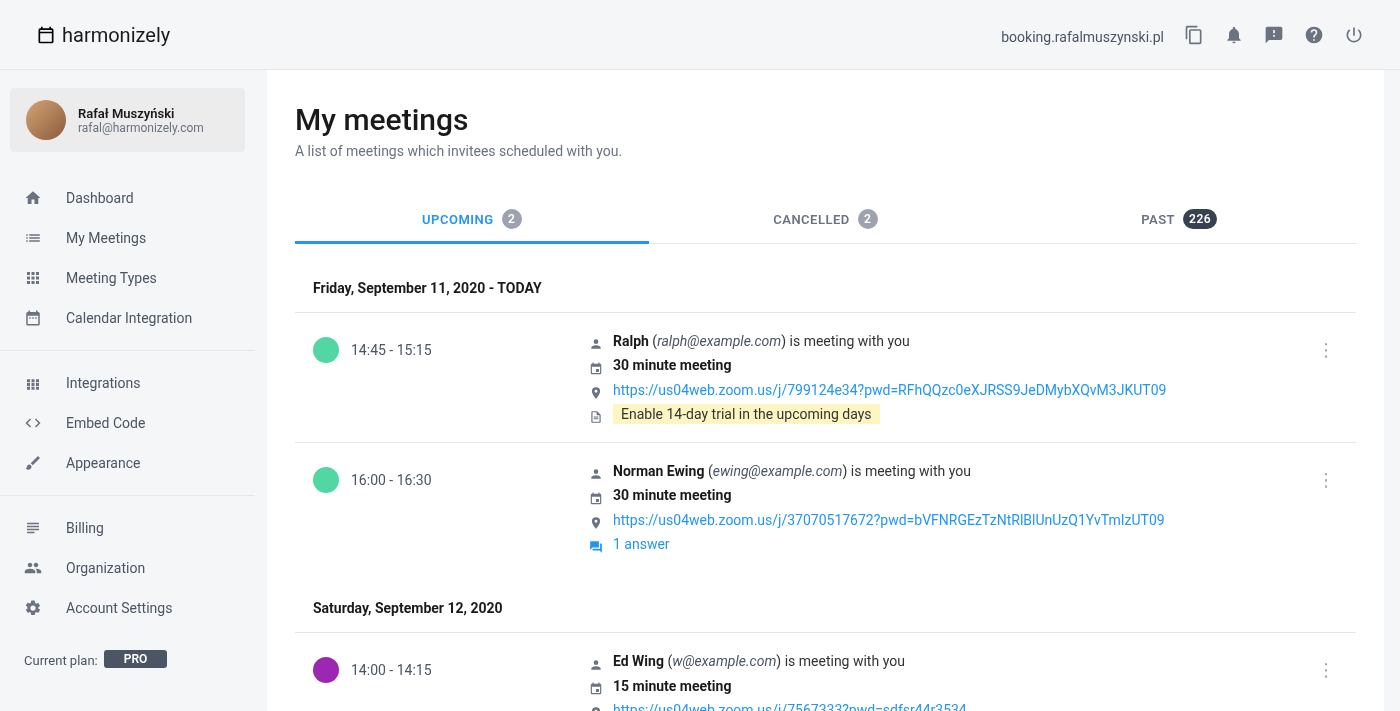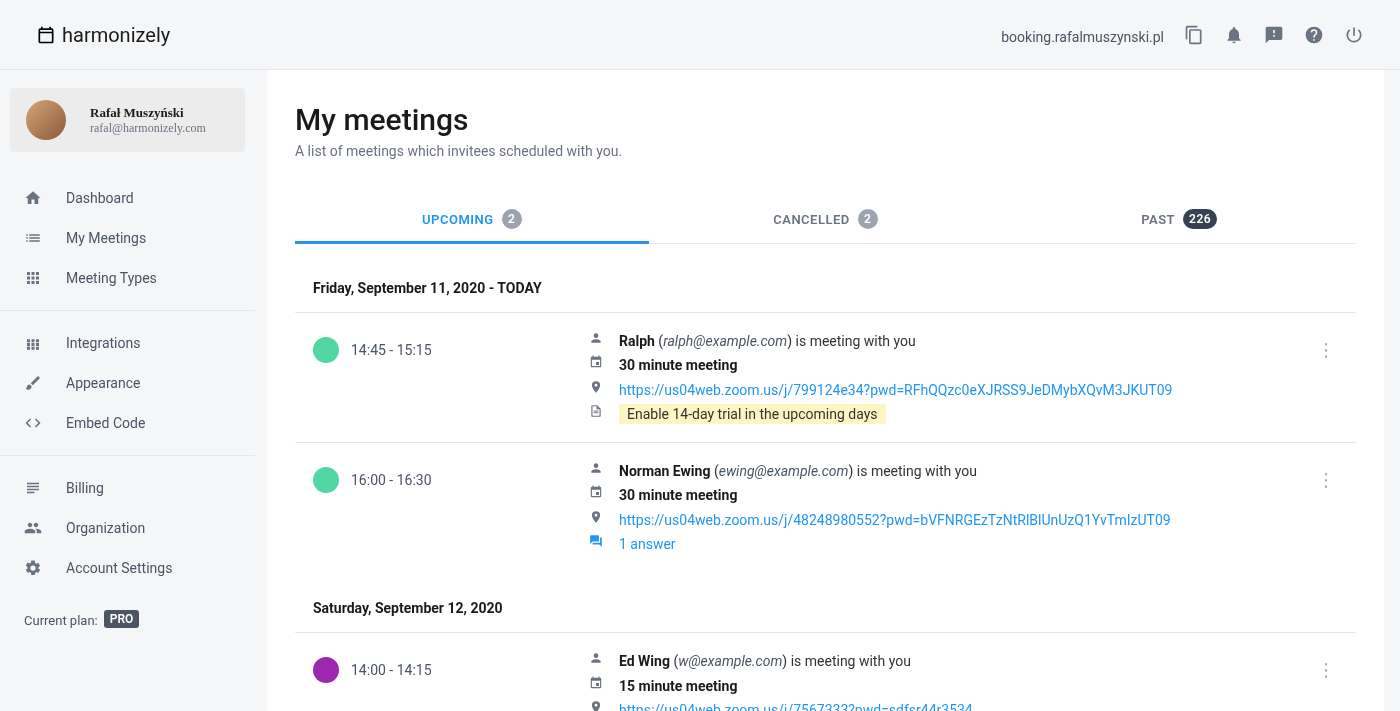--- a/index.html
+++ b/index.html
@@ -50,26 +50,25 @@
       display: flex;
     }
     .sidebar {
       width: 255px;
       padding: 18px 0;
       flex-shrink: 0;
     }
     .profile {
       display: flex;
       align-items: center;
-      gap: 24px;
+      gap: 12px;
       padding: 12px 16px;
       margin: 0 10px 20px 10px;
       background: #ececec;
       border-radius: 4px;
-      font-family: Liberation Serif, serif;
     }
     .avatar {
       width: 40px;
       height: 40px;
       border-radius: 50%;
       background: linear-gradient(135deg, #d4a574 0%, #8b5a3c 100%);
       flex-shrink: 0;
     }
     .profile-name {
       font-size: 13px;
@@ -107,21 +106,21 @@
       padding: 16px 24px;
       font-size: 13px;
       color: #4b5563;
       display: flex;
       align-items: flex-end;
       gap: 6px;
     }
     .plan-badge {
       background: #4b5563;
       color: #fff;
-      padding: 2px 6px;
+      padding: 2px 20px;
       border-radius: 3px;
       font-size: 12px;
       font-weight: 600;
     }
     .main {
       flex: 1;
       background: #fff;
       margin: 0 16px 0 12px;
       padding: 32px 28px 40px 28px;
       min-height: calc(100vh - 70px);
@@ -213,22 +212,22 @@
       color: #4b5563;
     }
     .meeting-details {
       flex: 1;
       display: flex;
       flex-direction: column;
       gap: 4px;
     }
     .detail-line {
       display: flex;
-      align-items: flex-start;
-      gap: 16px;
+      align-items: flex-end;
+      gap: 10px;
       font-size: 14px;
       line-height: 1.45;
     }
     .detail-icon {
       width: 14px;
       height: 14px;
       fill: #6b7280;
       flex-shrink: 0;
     }
     .invitee-name { font-weight: 700; color:#1a1a1a; }
@@ -299,40 +298,46 @@
             <path d="M3 13h2v-2H3v2zm0 4h2v-2H3v2zm0-8h2V7H3v2zm4 4h14v-2H7v2zm0 4h14v-2H7v2zM7 7v2h14V7H7z"></path>
           </svg>
         <span>My Meetings</span>
       </div>
       <div class="nav-item">
         <svg class="nav-icon" viewBox="0 0 24 24">
             <path d="M4 8h4V4H4v4zm6 12h4v-4h-4v4zm-6 0h4v-4H4v4zm0-6h4v-4H4v4zm6 0h4v-4h-4v4zm6-10v4h4V4h-4zm-6 4h4V4h-4v4zm6 6h4v-4h-4v4zm0 6h4v-4h-4v4z"></path>
           </svg>
         <span>Meeting Types</span>
       </div>
+      <div class="nav-item">
+        <svg class="nav-icon" viewBox="0 0 24 24">
+            <path d="M9 11H7v2h2v-2zm4 0h-2v2h2v-2zm4 0h-2v2h2v-2zm2-7h-1V2h-2v2H8V2H6v2H5a2 2 0 0 0-2 2v14a2 2 0 0 0 2 2h14a2 2 0 0 0 2-2V6a2 2 0 0 0-2-2zm0 16H5V9h14v11z"></path>
+          </svg>
+        <span>Calendar Integration</span>
+      </div>
     </div>
 
     <div class="nav-section">
       <div class="nav-item">
         <svg class="nav-icon" viewBox="0 0 24 24">
             <path d="M4 11h4V7H4v4zm6 10h4v-4h-4v4zM4 21h4v-4H4v4zm0-5h4v-4H4v4zm6 0h4v-4h-4v4zM16 7v4h4V7h-4zm-6 4h4V7h-4v4zm6 5h4v-4h-4v4zm0 5h4v-4h-4v4z"></path>
           </svg>
         <span>Integrations</span>
       </div>
       <div class="nav-item">
         <svg class="nav-icon" viewBox="0 0 24 24">
+            <path d="M9.4 16.6 4.8 12l4.6-4.6L8 6l-6 6 6 6 1.4-1.4zm5.2 0 4.6-4.6-4.6-4.6L16 6l6 6-6 6-1.4-1.4z"></path>
+          </svg>
+        <span>Embed Code</span>
+      </div>
+      <div class="nav-item">
+        <svg class="nav-icon" viewBox="0 0 24 24">
             <path d="M7 14c-1.66 0-3 1.34-3 3 0 1.31-1.16 2-2 2 .92 1.22 2.49 2 4 2 2.21 0 4-1.79 4-4 0-1.66-1.34-3-3-3zm13.71-9.37-1.34-1.34a1 1 0 0 0-1.41 0L9 12.25 11.75 15l8.96-8.96a1 1 0 0 0 0-1.41z"></path>
           </svg>
         <span>Appearance</span>
-      </div>
-      <div class="nav-item">
-        <svg class="nav-icon" viewBox="0 0 24 24">
-            <path d="M9.4 16.6 4.8 12l4.6-4.6L8 6l-6 6 6 6 1.4-1.4zm5.2 0 4.6-4.6-4.6-4.6L16 6l6 6-6 6-1.4-1.4z"></path>
-          </svg>
-        <span>Embed Code</span>
       </div>
     </div>
 
     <div class="nav-section">
       <div class="nav-item">
         <svg class="nav-icon" viewBox="0 0 24 24">
             <path d="M14 17H4v2h10v-2zm6-8H4v2h16V9zM4 15h16v-2H4v2zM4 5v2h16V5H4z"></path>
           </svg>
         <span>Billing</span>
       </div>
@@ -435,21 +440,21 @@
           <div class="detail-line">
             <svg class="detail-icon" viewBox="0 0 24 24">
                 <path d="M17 12h-5v5h5v-5zM16 1v2H8V1H6v2H5a2 2 0 0 0-2 2v14a2 2 0 0 0 2 2h14a2 2 0 0 0 2-2V5a2 2 0 0 0-2-2h-1V1h-2zm3 18H5V8h14v11z"></path>
               </svg>
             <span class="meeting-duration">30 minute meeting</span>
           </div>
           <div class="detail-line">
             <svg class="detail-icon" viewBox="0 0 24 24">
                 <path d="M12 2a7 7 0 0 0-7 7c0 5.25 7 13 7 13s7-7.75 7-13a7 7 0 0 0-7-7zm0 9.5A2.5 2.5 0 1 1 14.5 9 2.5 2.5 0 0 1 12 11.5z"></path>
               </svg>
-            <a class="zoom-link">https://us04web.zoom.us/j/48248980552?pwd=bVFNRGEzTzNtRlBlUnUzQ1YvTmIzUT09</a>
+            <a class="zoom-link">https://us04web.zoom.us/j/37070517672?pwd=bVFNRGEzTzNtRlBlUnUzQ1YvTmIzUT09</a>
           </div>
           <div class="detail-line">
             <svg class="detail-icon" viewBox="0 0 24 24" style="fill:#2196f3">
                 <path d="M21 6h-2v9H6v2a1 1 0 0 0 1 1h11l4 4V7a1 1 0 0 0-1-1zm-4 6V3a1 1 0 0 0-1-1H3a1 1 0 0 0-1 1v14l4-4h10a1 1 0 0 0 1-1z"></path>
               </svg>
             <span class="answers-link">1 answer</span>
           </div>
         </div>
         <div class="kebab">⋮</div>
       </div>

